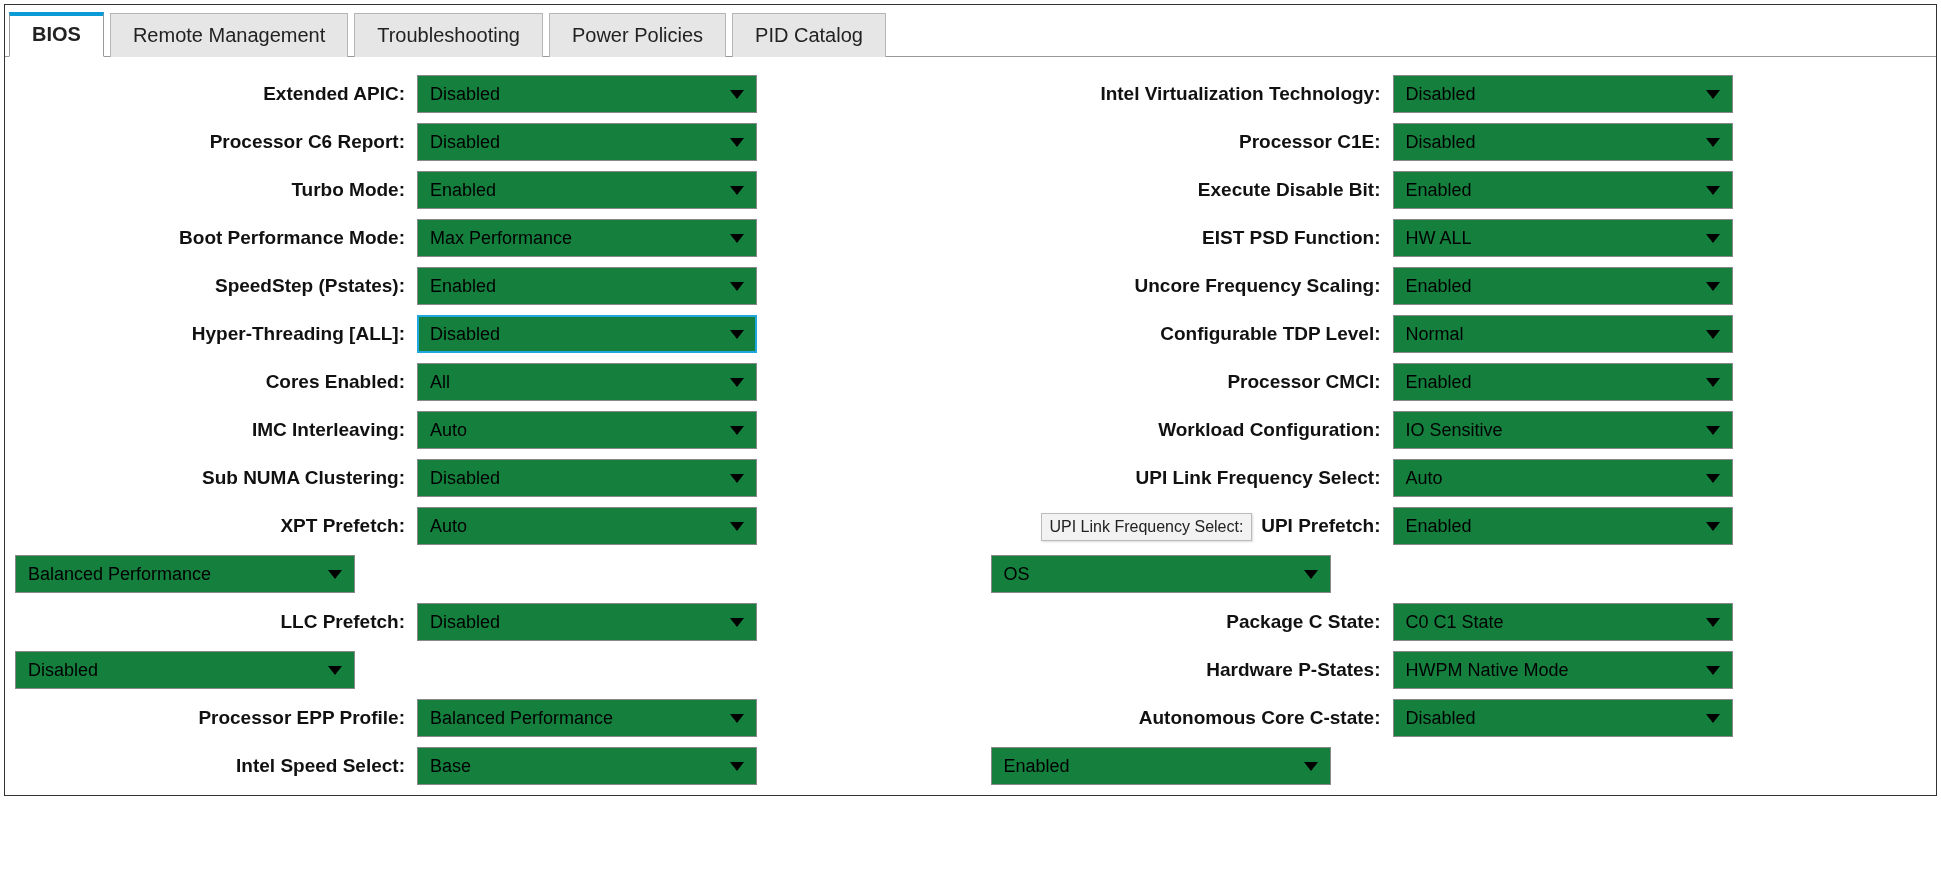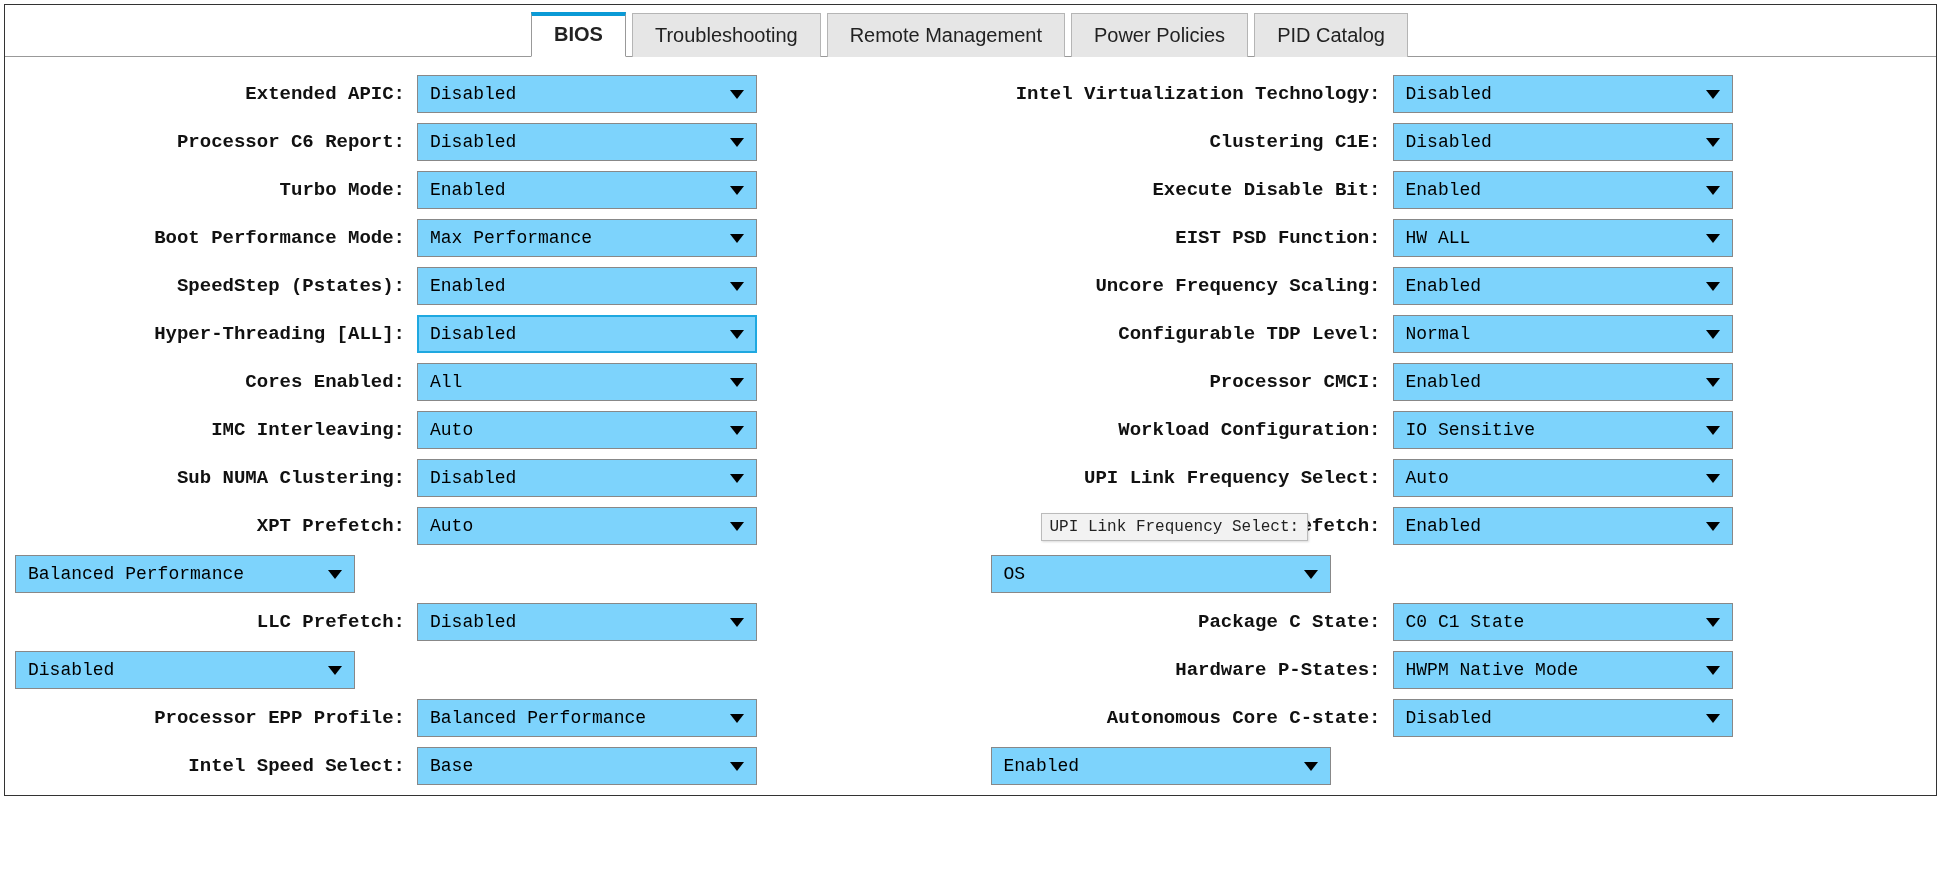--- a/index.html
+++ b/index.html
@@ -14,21 +14,20 @@
     width: 100%;
     position: relative;
   }
   .tabbar {
     display: flex;
     align-items: flex-end;
     border-bottom: 1px solid #999;
     position: relative;
     background: #fff;
     padding-top: 6px;
-    justify-content: center;
   }
   .tab {
     padding: 10px 22px 10px 22px;
     background: #e6e6e6;
     border: 1px solid #b5b5b5;
     border-bottom: none;
     margin-right: 6px;
     font-size: 20px;
     color: #222;
     cursor: pointer;
@@ -53,34 +52,33 @@
     flex: 1;
     display: flex;
     flex-direction: column;
     gap: 10px;
   }
   .row {
     display: flex;
     align-items: center;
     gap: 12px;
     position: relative;
-    font-family: Liberation Mono, monospace;
   }
   .label {
     width: 390px;
     text-align: right;
     font-weight: bold;
     font-size: 19px;
     color: #111;
   }
   .select {
     flex: 0 0 340px;
     height: 38px;
     border: 1px solid #888;
-    background: #7dd3fc;
+    background: #15803d;
     display: flex;
     align-items: center;
     justify-content: space-between;
     padding: 0 12px;
     font-size: 18px;
     cursor: pointer;
   }
   .select.focused {
     border: 2px solid #1fa8e0;
     padding: 0 11px;
@@ -105,22 +103,22 @@
     box-shadow: 1px 1px 2px rgba(0,0,0,0.15);
   }
 </style>
 </head>
 <body>
 
 <div class="outer">
 
   <div class="tabbar" id="tabbar">
       <div class="tab active">BIOS</div>
+      <div class="tab">Remote Management</div>
       <div class="tab">Troubleshooting</div>
-      <div class="tab">Remote Management</div>
       <div class="tab">Power Policies</div>
       <div class="tab">PID Catalog</div>
     </div>
 
   <div class="content">
     <div class="col" id="col-left">
         <div class="row">
           <div class="label">Extended APIC:</div>
           <div class="select">
             <span>Disabled</span>
@@ -226,21 +224,21 @@
       </div>
     <div class="col" id="col-right">
         <div class="row">
           <div class="label">Intel Virtualization Technology:</div>
           <div class="select">
             <span>Disabled</span>
             <span class="caret"></span>
           </div>
         </div>
         <div class="row">
-          <div class="label">Clustering C1E:</div>
+          <div class="label">Processor C1E:</div>
           <div class="select">
             <span>Disabled</span>
             <span class="caret"></span>
           </div>
         </div>
         <div class="row">
           <div class="label">Execute Disable Bit:</div>
           <div class="select">
             <span>Enabled</span>
             <span class="caret"></span>

